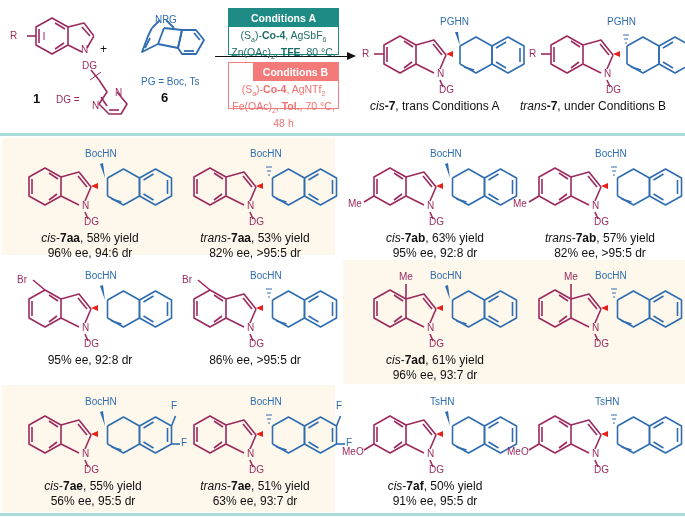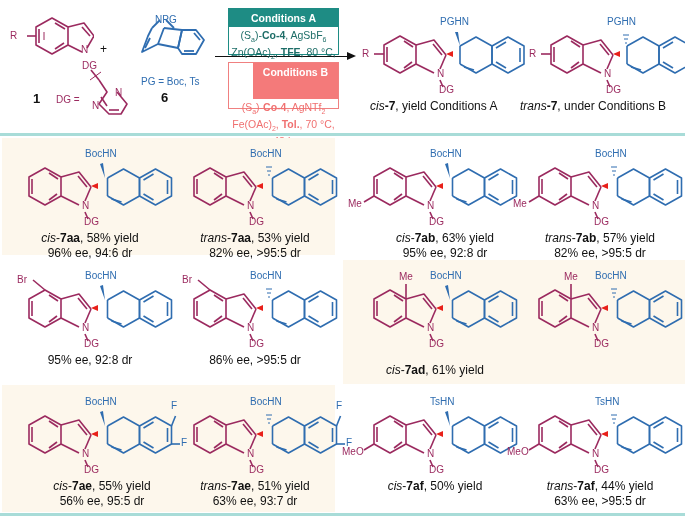--- a/index.html
+++ b/index.html
@@ -10,21 +10,21 @@
   .mol-text { font-family: "Liberation Sans", sans-serif; font-size: 10px; }
   .plum { color: #9b2a5f; }
   .blue { color: #2f6db0; }
 
   
   .cond-box { position: absolute; left: 228px; width: 111px; border: 1px solid; text-align: center; font-size: 10.5px; line-height: 13px; }
   .cond-a { top: 0; height: 47px; border-color: #1e8c84; margin-top: 8px; }
   .cond-a .hdr { background: #1e8c84; color: #fff; font-weight: bold; height: 18px; line-height: 18px; }
   .cond-a .body { color: #1e6e68; padding-top: 2px; }
   .cond-b { top: 62px; height: 47px; border-color: #f08080; }
-  .cond-b .hdr { background: #f47a7a; color: #fff; font-weight: bold; height: 36px; line-height: 18px; margin-left: 24px; }
+  .cond-b .hdr { background: #f47a7a; color: #fff; font-weight: bold; height: 18px; line-height: 18px; margin-left: 24px; }
   .cond-b .body { color: #f07070; padding-top: 2px; }
   .arrow-line { position: absolute; left: 215px; top: 56px; width: 136px; height: 1px; background: #111; }
   .arrow-head { position: absolute; left: 347px; top: 52px; width: 0; height: 0; border-top: 4px solid transparent; border-bottom: 4px solid transparent; border-left: 9px solid #111; }
 
   .rule { position: absolute; left: 0; width: 685px; height: 3px; background: #a8dcd8; }
 
   .panel { position: absolute; }
   .panel.tint { background: #fdf7ec; }
   .caption { position: absolute; text-align: center; font-size: 12px; line-height: 15px; width: 160px; }
   .caption b { font-weight: bold; }
@@ -159,21 +159,21 @@
       </svg>
     <svg class="abs" style="left:0;top:0" width="150" height="110">
         <polygon points="86,44 93,41 93,47" fill="#e8201a"></polygon>
       </svg>
     <span class="abs mol-text plum" style="left:2px;top:38px">R</span>
     <span class="abs mol-text plum" style="left:77px;top:58px">N</span>
     <span class="abs mol-text plum" style="left:79px;top:74px">DG</span>
     <span class="abs mol-text blue" style="left:80px;top:6px">PGHN</span>
   </div>
   <div class="abs" style="left:370px;top:99px;font-size:12px">
-    <i>cis</i><b>-7</b><span>, yield Conditions A</span>
+    <i>cis</i><b>-7</b><span>, trans Conditions A</span>
   </div>
 
   <div class="abs" style="left:527px;top:10px;width:150px;height:110px">
     <svg class="abs" style="left:0;top:12px" width="100" height="80" viewBox="0 0 100 80">
         <use href="#indole"></use>
         <line x1="14" y1="32" x2="24" y2="32" stroke="#9b2a5f" stroke-width="1.6"></line>
       </svg>
     <svg class="abs" style="left:80px;top:12px" width="90" height="80" viewBox="0 0 90 80">
         <use href="#dhn"></use>
         <g stroke="#2f6db0" stroke-width="1">
@@ -272,21 +272,21 @@
       </svg>
     <svg class="abs sub-bond" style="left:0;top:0" width="170" height="120">
         <line x1="24" y1="56" x2="14" y2="62" stroke="#9b2a5f" stroke-width="1.6"></line>
       </svg>
     <span class="abs mol-text plum sub-label" style="left: -2px; top: 58px;">Me</span>
     <span class="abs mol-text plum" style="left:77px;top:60px">N</span>
     <span class="abs mol-text plum" style="left:79px;top:76px">DG</span>
     <span class="abs mol-text blue amine-label" style="left:80px;top:8px">BocHN</span>
     <span class="abs mol-text blue f1" style="left:166px;top:12px"></span>
     <span class="abs mol-text blue f2" style="left:176px;top:49px"></span>
-    <div class="caption" style="left:15px;top:91px">
+    <div class="caption" style="left:5px;top:91px">
       <div><i class="c-stereo">cis</i><span class="c-dash">-</span><b class="c-comp">7ab</b><span class="c-yield">, 63% yield</span></div>
       <div class="c-eedr">95% ee, 92:8 dr</div>
     </div>
   </div>
     <div class="abs product" style="width: 170px; height: 120px; left: 515px; top: 140px;">
     <svg class="abs mol-indole" style="left:0;top:14px" width="100" height="80" viewBox="0 0 100 80">
         <use href="#indole"></use>
       </svg>
     <svg class="abs mol-dhn" style="left:80px;top:14px" width="95" height="80" viewBox="0 0 95 80">
         <use class="dhn-use" href="#dhn"></use>
@@ -386,22 +386,23 @@
       </svg>
     <svg class="abs sub-bond" style="left:0;top:0" width="170" height="120">
         <line x1="56" y1="37" x2="56" y2="22" stroke="#9b2a5f" stroke-width="1.6"></line>
       </svg>
     <span class="abs mol-text plum sub-label" style="left: 49px; top: 9px;">Me</span>
     <span class="abs mol-text plum" style="left:77px;top:60px">N</span>
     <span class="abs mol-text plum" style="left:79px;top:76px">DG</span>
     <span class="abs mol-text blue amine-label" style="left:80px;top:8px">BocHN</span>
     <span class="abs mol-text blue f1" style="left:166px;top:12px"></span>
     <span class="abs mol-text blue f2" style="left:176px;top:49px"></span>
-    <div class="caption" style="left:5px;top:101px">
+    <div class="caption" style="left:5px;top:91px">
       <div><i class="c-stereo">cis</i><span class="c-dash">-</span><b class="c-comp">7ad</b><span class="c-yield">, 61% yield</span></div>
+      <div class="c-eedr">96% ee, 93:7 dr</div>
     </div>
   </div>
     <div class="abs product" style="width: 170px; height: 120px; left: 515px; top: 262px;">
     <svg class="abs mol-indole" style="left:0;top:14px" width="100" height="80" viewBox="0 0 100 80">
         <use href="#indole"></use>
       </svg>
     <svg class="abs mol-dhn" style="left:80px;top:14px" width="95" height="80" viewBox="0 0 95 80">
         <use class="dhn-use" href="#dhn"></use>
         <g class="stereo">
           <g stroke="#2f6db0" stroke-width="1">
@@ -437,21 +438,21 @@
     <svg class="abs" style="left:0;top:0" width="170" height="120">
         <polygon points="86,46 93,43 93,49" fill="#e8201a"></polygon>
       </svg>
     <svg class="abs sub-bond" style="left:0;top:0" width="170" height="120"></svg>
     <span class="abs mol-text plum sub-label"></span>
     <span class="abs mol-text plum" style="left:77px;top:60px">N</span>
     <span class="abs mol-text plum" style="left:79px;top:76px">DG</span>
     <span class="abs mol-text blue amine-label" style="left:80px;top:8px">BocHN</span>
     <span class="abs mol-text blue f1" style="left:166px;top:12px">F</span>
     <span class="abs mol-text blue f2" style="left:176px;top:49px">F</span>
-    <div class="caption" style="left:17px;top:91px">
+    <div class="caption" style="left:8px;top:91px">
       <div><i class="c-stereo">cis</i><span class="c-dash">-</span><b class="c-comp">7ae</b><span class="c-yield">, 55% yield</span></div>
       <div class="c-eedr">56% ee, 95:5 dr</div>
     </div>
   </div>
     <div class="abs product" style="width: 170px; height: 120px; left: 170px; top: 388px;">
     <svg class="abs mol-indole" style="left:0;top:14px" width="100" height="80" viewBox="0 0 100 80">
         <use href="#indole"></use>
       </svg>
     <svg class="abs mol-dhn" style="left:80px;top:14px" width="95" height="80" viewBox="0 0 95 80">
         <use class="dhn-use" href="#dhn-f"></use>
@@ -495,20 +496,21 @@
         <line x1="24" y1="56" x2="14" y2="62" stroke="#9b2a5f" stroke-width="1.6"></line>
       </svg>
     <span class="abs mol-text plum sub-label" style="left: -8px; top: 58px;">MeO</span>
     <span class="abs mol-text plum" style="left:77px;top:60px">N</span>
     <span class="abs mol-text plum" style="left:79px;top:76px">DG</span>
     <span class="abs mol-text blue amine-label" style="left:80px;top:8px">TsHN</span>
     <span class="abs mol-text blue f1" style="left:166px;top:12px"></span>
     <span class="abs mol-text blue f2" style="left:176px;top:49px"></span>
     <div class="caption" style="left:5px;top:91px">
       <div><i class="c-stereo">cis</i><span class="c-dash">-</span><b class="c-comp">7af</b><span class="c-yield">, 50% yield</span></div>
+      <div class="c-eedr">91% ee, 95:5 dr</div>
     </div>
   </div>
     <div class="abs product" style="width: 170px; height: 120px; left: 515px; top: 388px;">
     <svg class="abs mol-indole" style="left:0;top:14px" width="100" height="80" viewBox="0 0 100 80">
         <use href="#indole"></use>
       </svg>
     <svg class="abs mol-dhn" style="left:80px;top:14px" width="95" height="80" viewBox="0 0 95 80">
         <use class="dhn-use" href="#dhn"></use>
         <g class="stereo">
           <g stroke="#2f6db0" stroke-width="1">
@@ -523,18 +525,14 @@
       </svg>
     <svg class="abs sub-bond" style="left:0;top:0" width="170" height="120">
         <line x1="24" y1="56" x2="14" y2="62" stroke="#9b2a5f" stroke-width="1.6"></line>
       </svg>
     <span class="abs mol-text plum sub-label" style="left: -8px; top: 58px;">MeO</span>
     <span class="abs mol-text plum" style="left:77px;top:60px">N</span>
     <span class="abs mol-text plum" style="left:79px;top:76px">DG</span>
     <span class="abs mol-text blue amine-label" style="left:80px;top:8px">TsHN</span>
     <span class="abs mol-text blue f1" style="left:166px;top:12px"></span>
     <span class="abs mol-text blue f2" style="left:176px;top:49px"></span>
-    <div class="caption" style="left:5px;top:91px">
-      <div><i class="c-stereo">trans</i><span class="c-dash">-</span><b class="c-comp">7af</b><span class="c-yield">, 44% yield</span></div>
-      <div class="c-eedr">63% ee, &gt;95:5 dr</div>
-    </div>
   </div>
   </div>
 
 </body></html>

